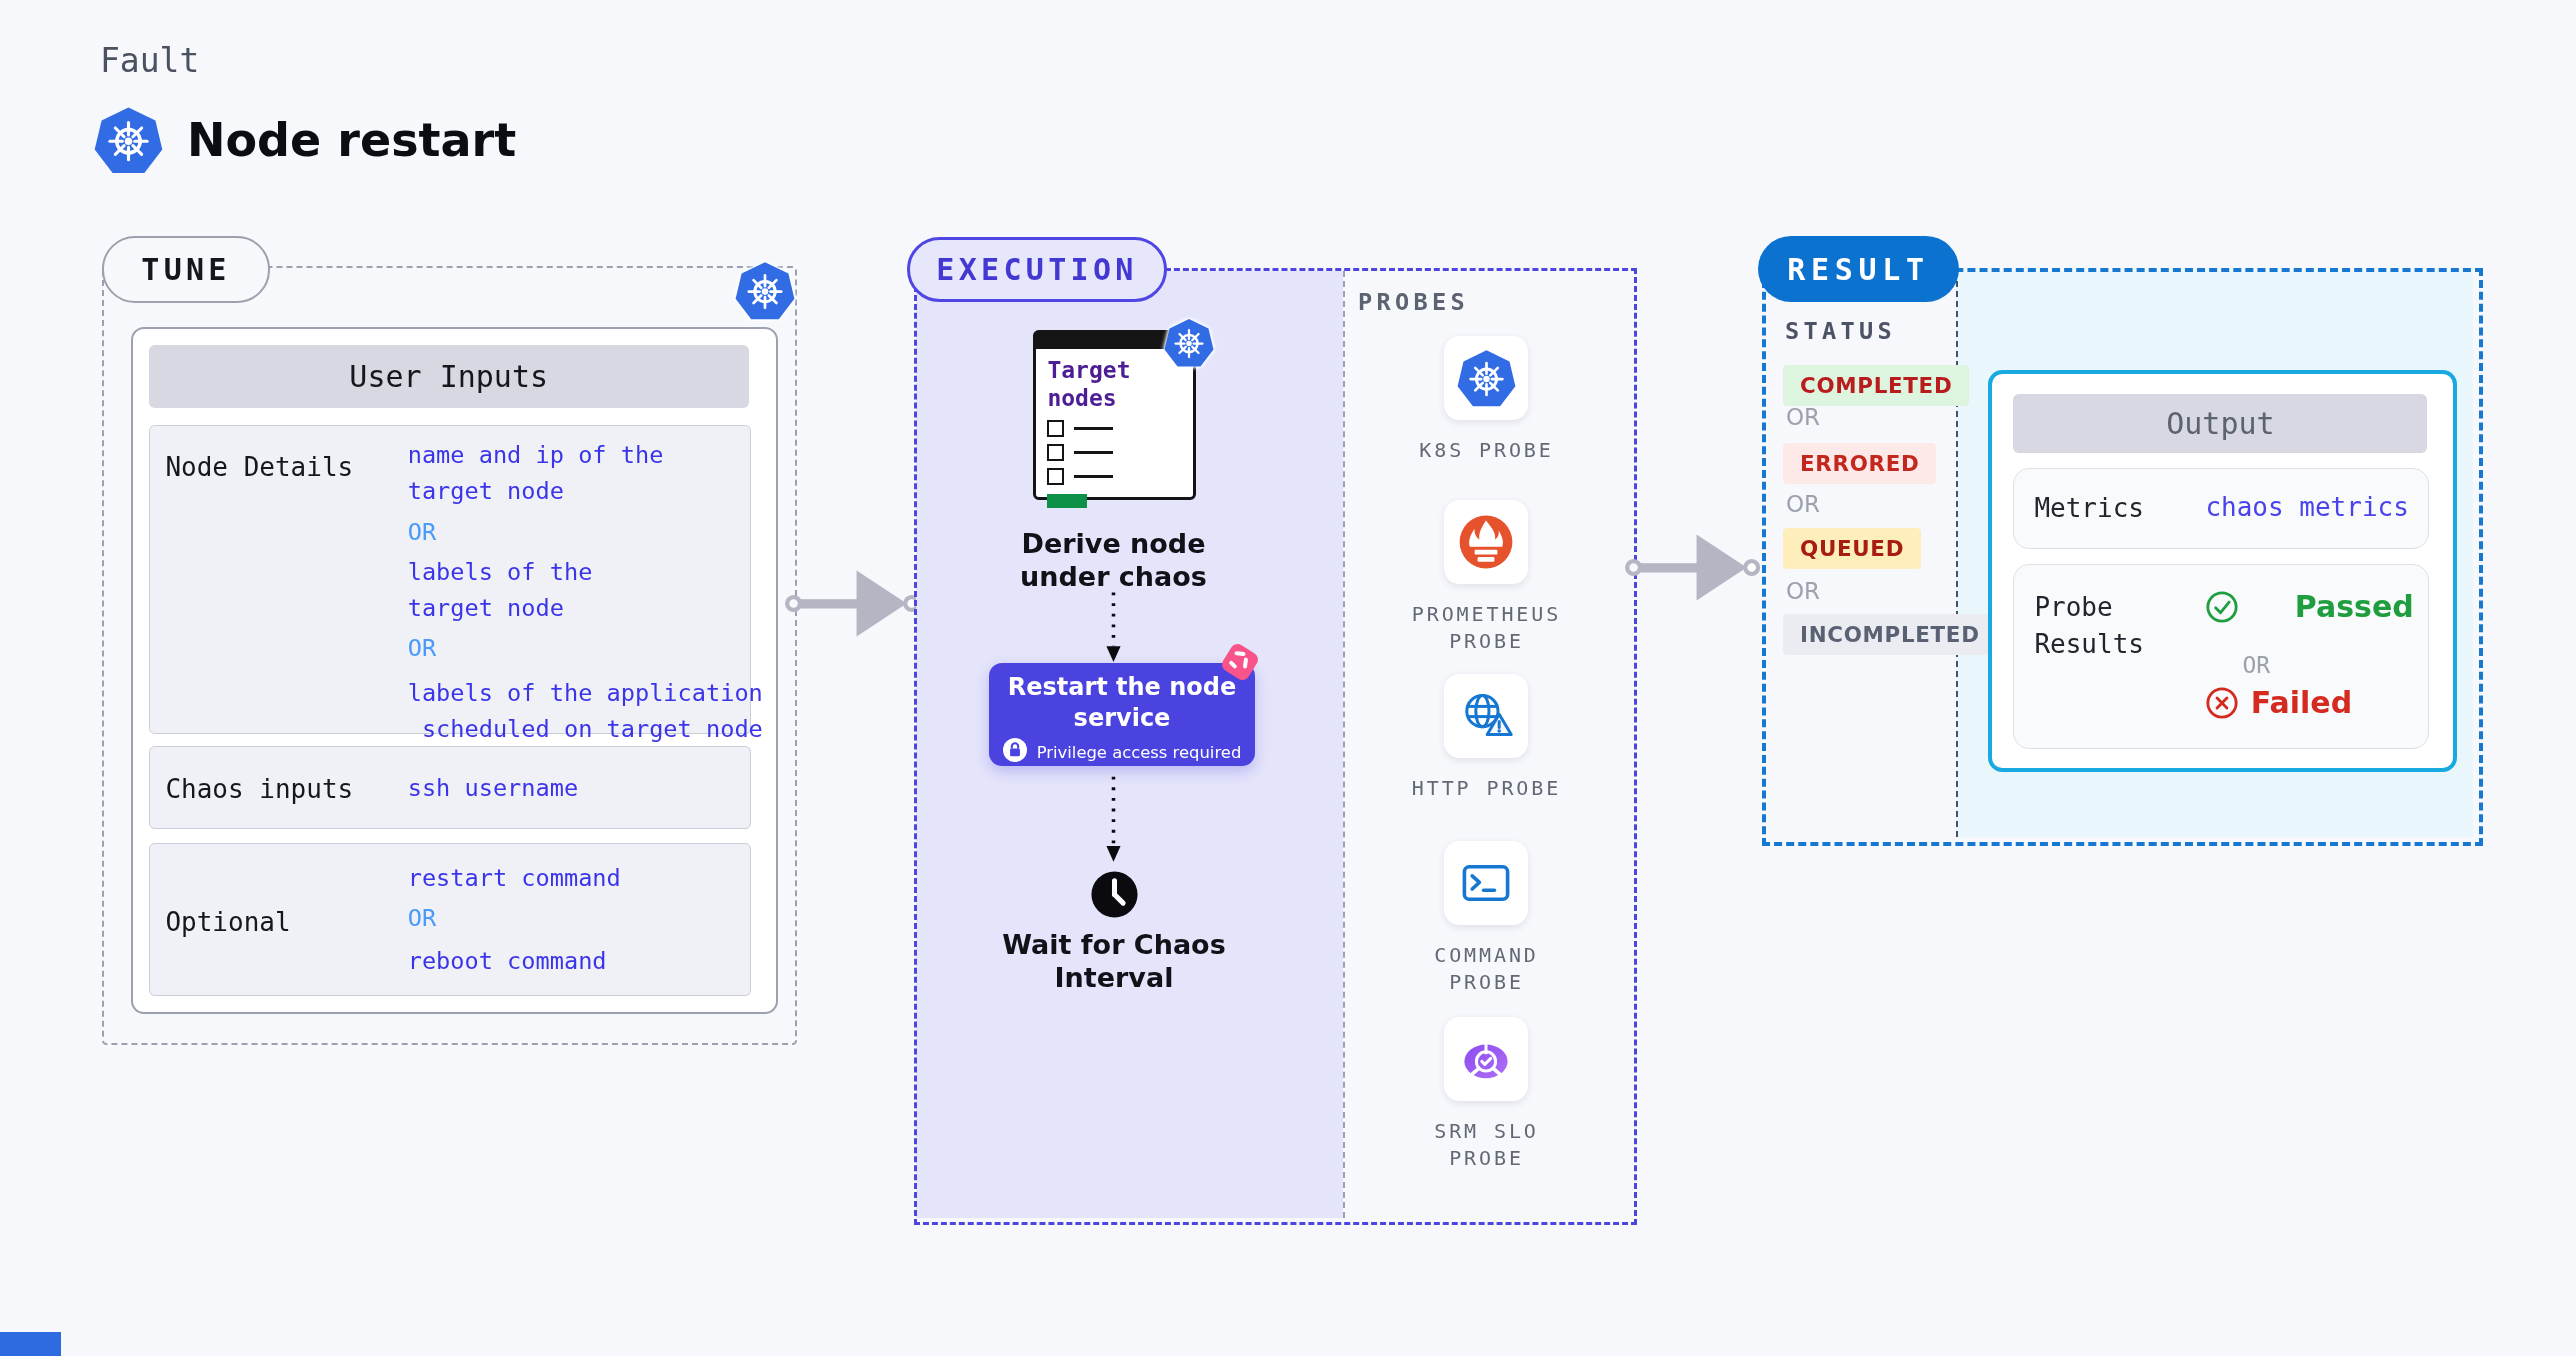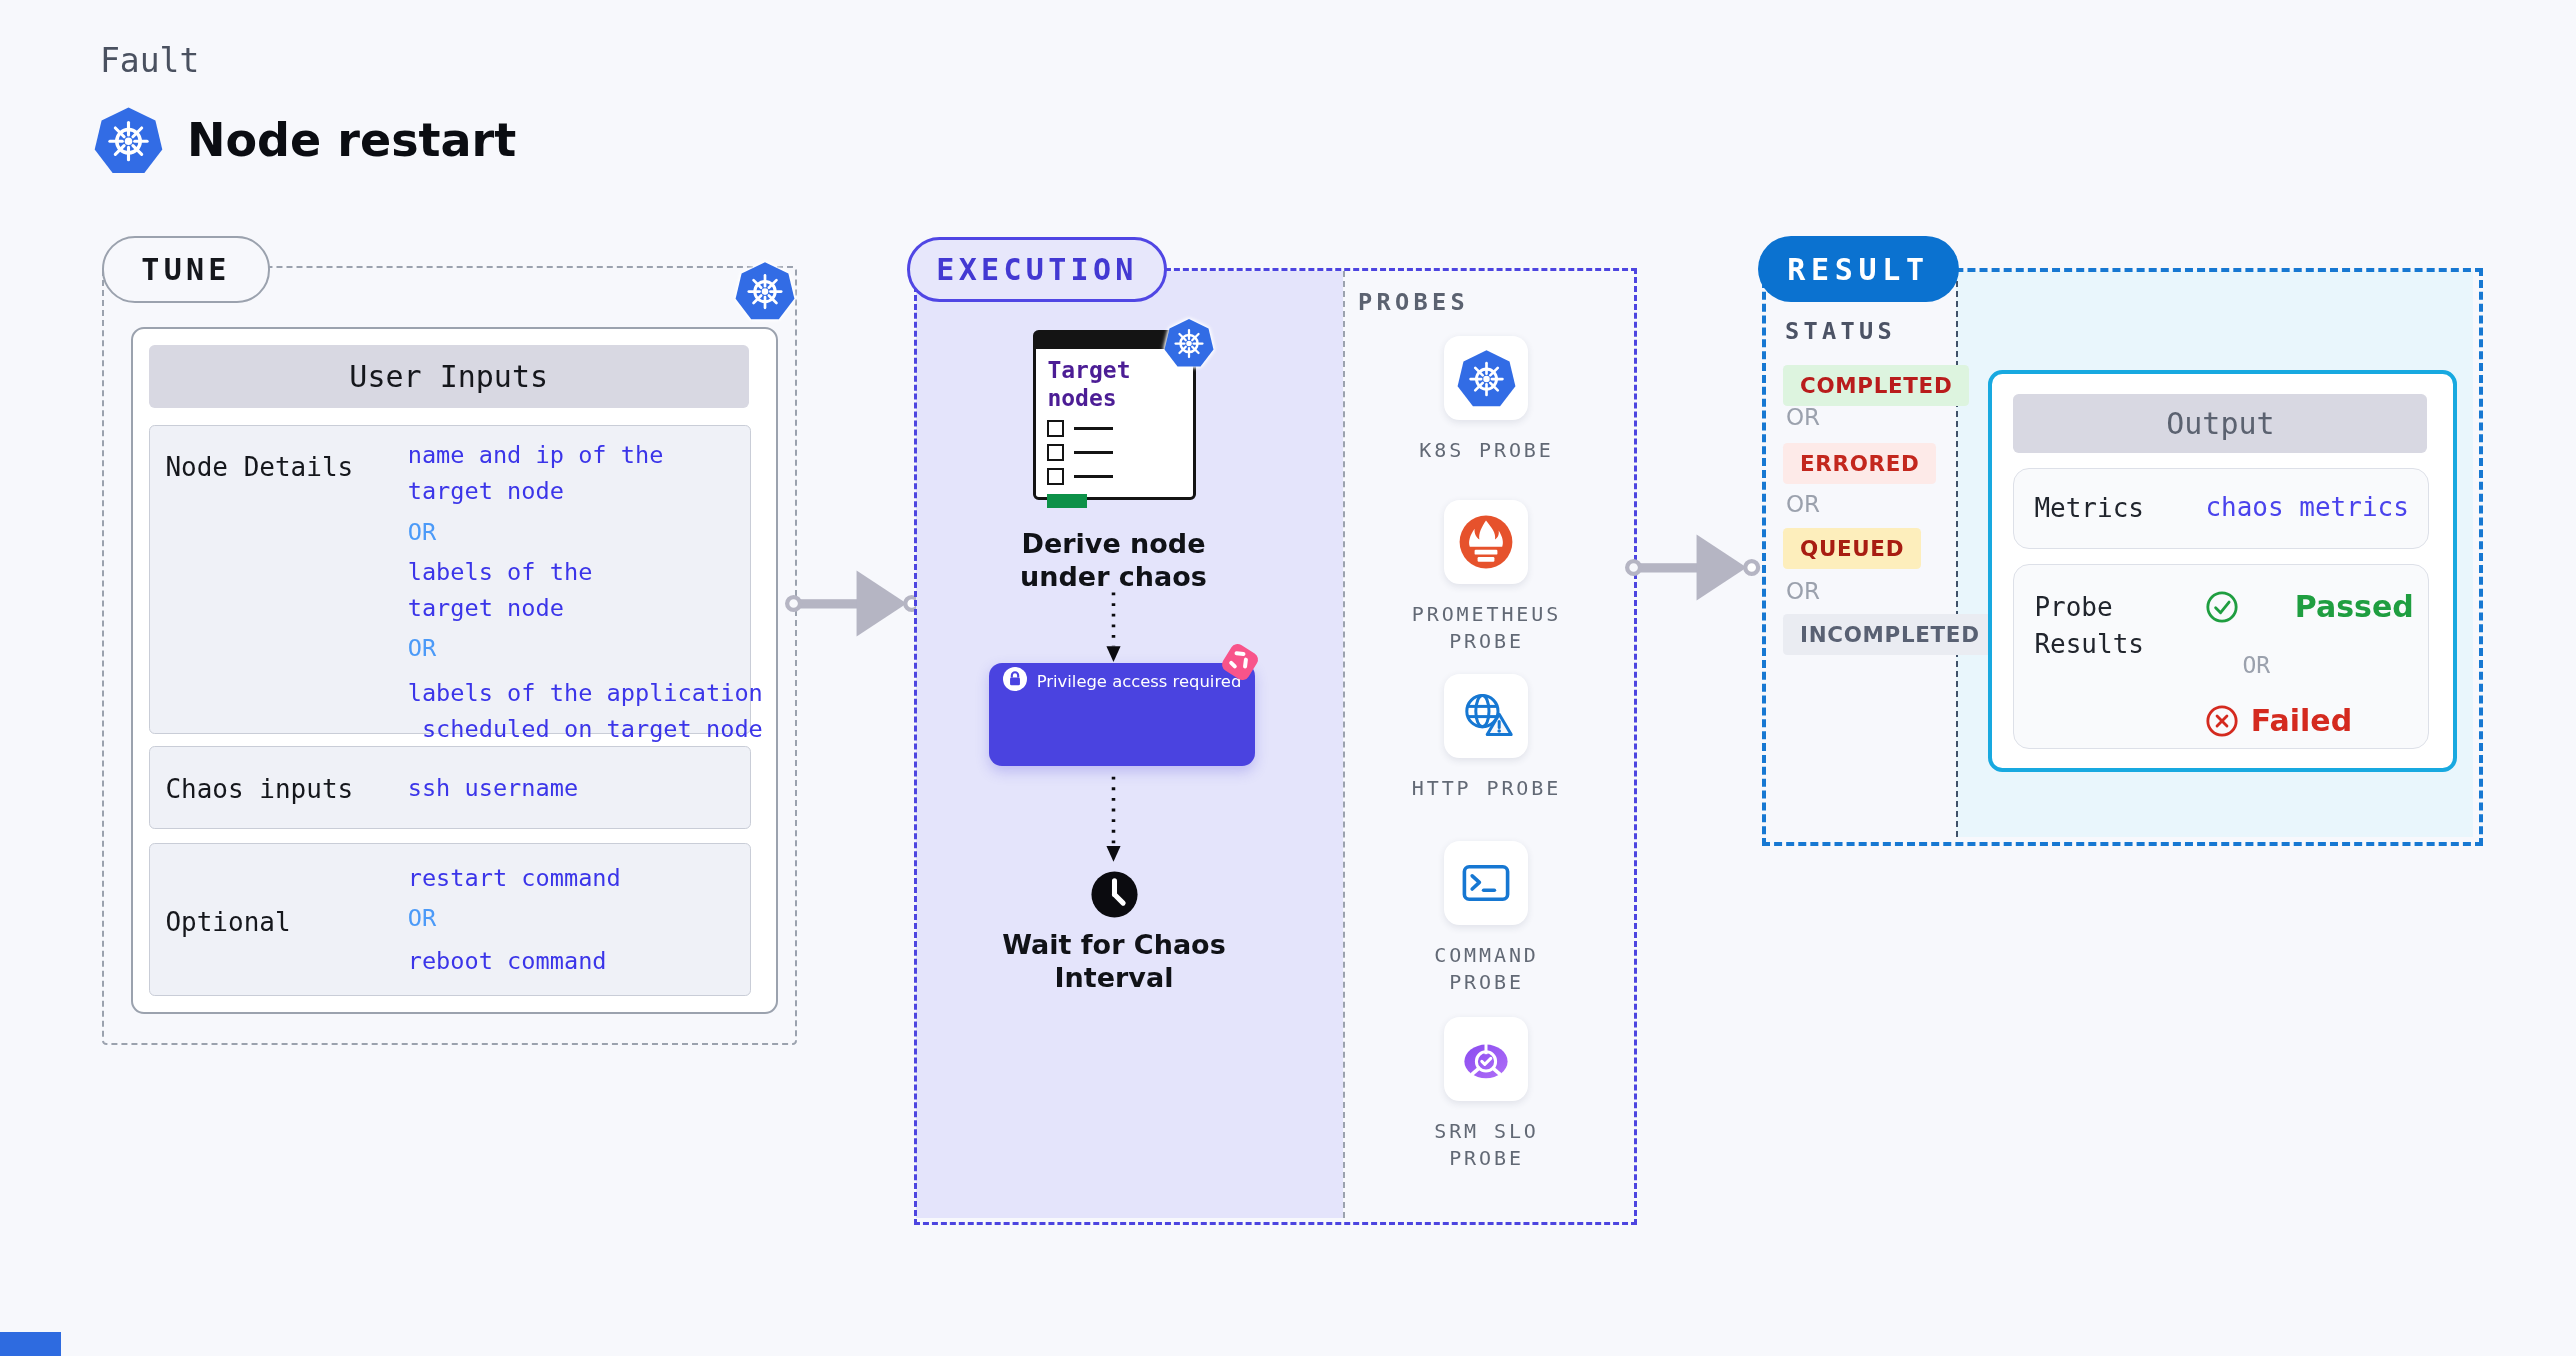--- a/index.html
+++ b/index.html
@@ -196,20 +196,21 @@
     </svg>
 
   <div class="abs flow-caption" style="left:978px;top:527px;width:271px;">Derive node under chaos</div>
 
   <svg class="abs" style="left:1105px;top:591px;" width="17" height="71" viewBox="0 0 24 100">
     <line x1="12" y1="2" x2="12" y2="78" stroke="#0b0b0f" stroke-width="5" stroke-dasharray="4 11"></line>
     <polygon points="2,78 22,78 12,100" fill="#0b0b0f"></polygon>
   </svg>
 
   <div class="abs restart-box" style="left:989px;top:663px;width:266px;height:103px;">
+    <div class="restart-title" style="margin-top:8.6px;">Restart the node service</div>
     <div class="priv-row" style="margin-top:4.3px;">
       <svg width="24" height="24" viewBox="0 0 34 34">
         <circle cx="17" cy="17" r="17" fill="#fff"></circle>
         <path d="M12.5,15 v-3 a4.5,4.5 0 0 1 9,0 v3" fill="none" stroke="#4a43e0" stroke-width="3"></path>
         <rect x="10" y="15" width="14" height="11" rx="2" fill="#4a43e0"></rect>
       </svg>
       <span class="priv-note">Privilege access required</span>
     </div>
     <div class="abs chaos-badge" style="left:236px;top:-15.7px;">
       <span style="left:5px;top:6.4px;width:10.7px;transform:rotate(-25deg);"></span>
@@ -324,21 +325,21 @@
     <div class="abs output-row" style="left:21.4px;top:190px;width:414px;height:183px;">
       <div class="abs output-label mono" style="left:20px;top:24px;width:143px;">Probe Results</div>
       <div class="abs" style="left:191px;top:24px;display:flex;align-items:center;gap:11.4px;">
         <svg width="34" height="34" viewBox="0 0 48 48">
           <circle cx="24" cy="24" r="20" fill="none" stroke="#1f9e40" stroke-width="4"></circle>
           <polyline points="15,25 22,32 34,17" fill="none" stroke="#1f9e40" stroke-width="4" stroke-linecap="round" stroke-linejoin="round"></polyline>
         </svg>
         <span class="passed-text">Passed</span>
       </div>
       <div class="abs or-gray mono" style="left:228px;top:87px;">OR</div>
-      <div class="abs" style="left:191px;top:138px;display:flex;align-items:center;gap:11.4px;">
+      <div class="abs" style="left:191px;top:120px;display:flex;align-items:center;gap:11.4px;">
         <svg width="34" height="34" viewBox="0 0 48 48">
           <circle cx="24" cy="24" r="20" fill="none" stroke="#d42a1f" stroke-width="4"></circle>
           <line x1="17" y1="17" x2="31" y2="31" stroke="#d42a1f" stroke-width="4" stroke-linecap="round"></line>
           <line x1="31" y1="17" x2="17" y2="31" stroke="#d42a1f" stroke-width="4" stroke-linecap="round"></line>
         </svg>
         <span class="failed-text">Failed</span>
       </div>
     </div>
   </div>
 

